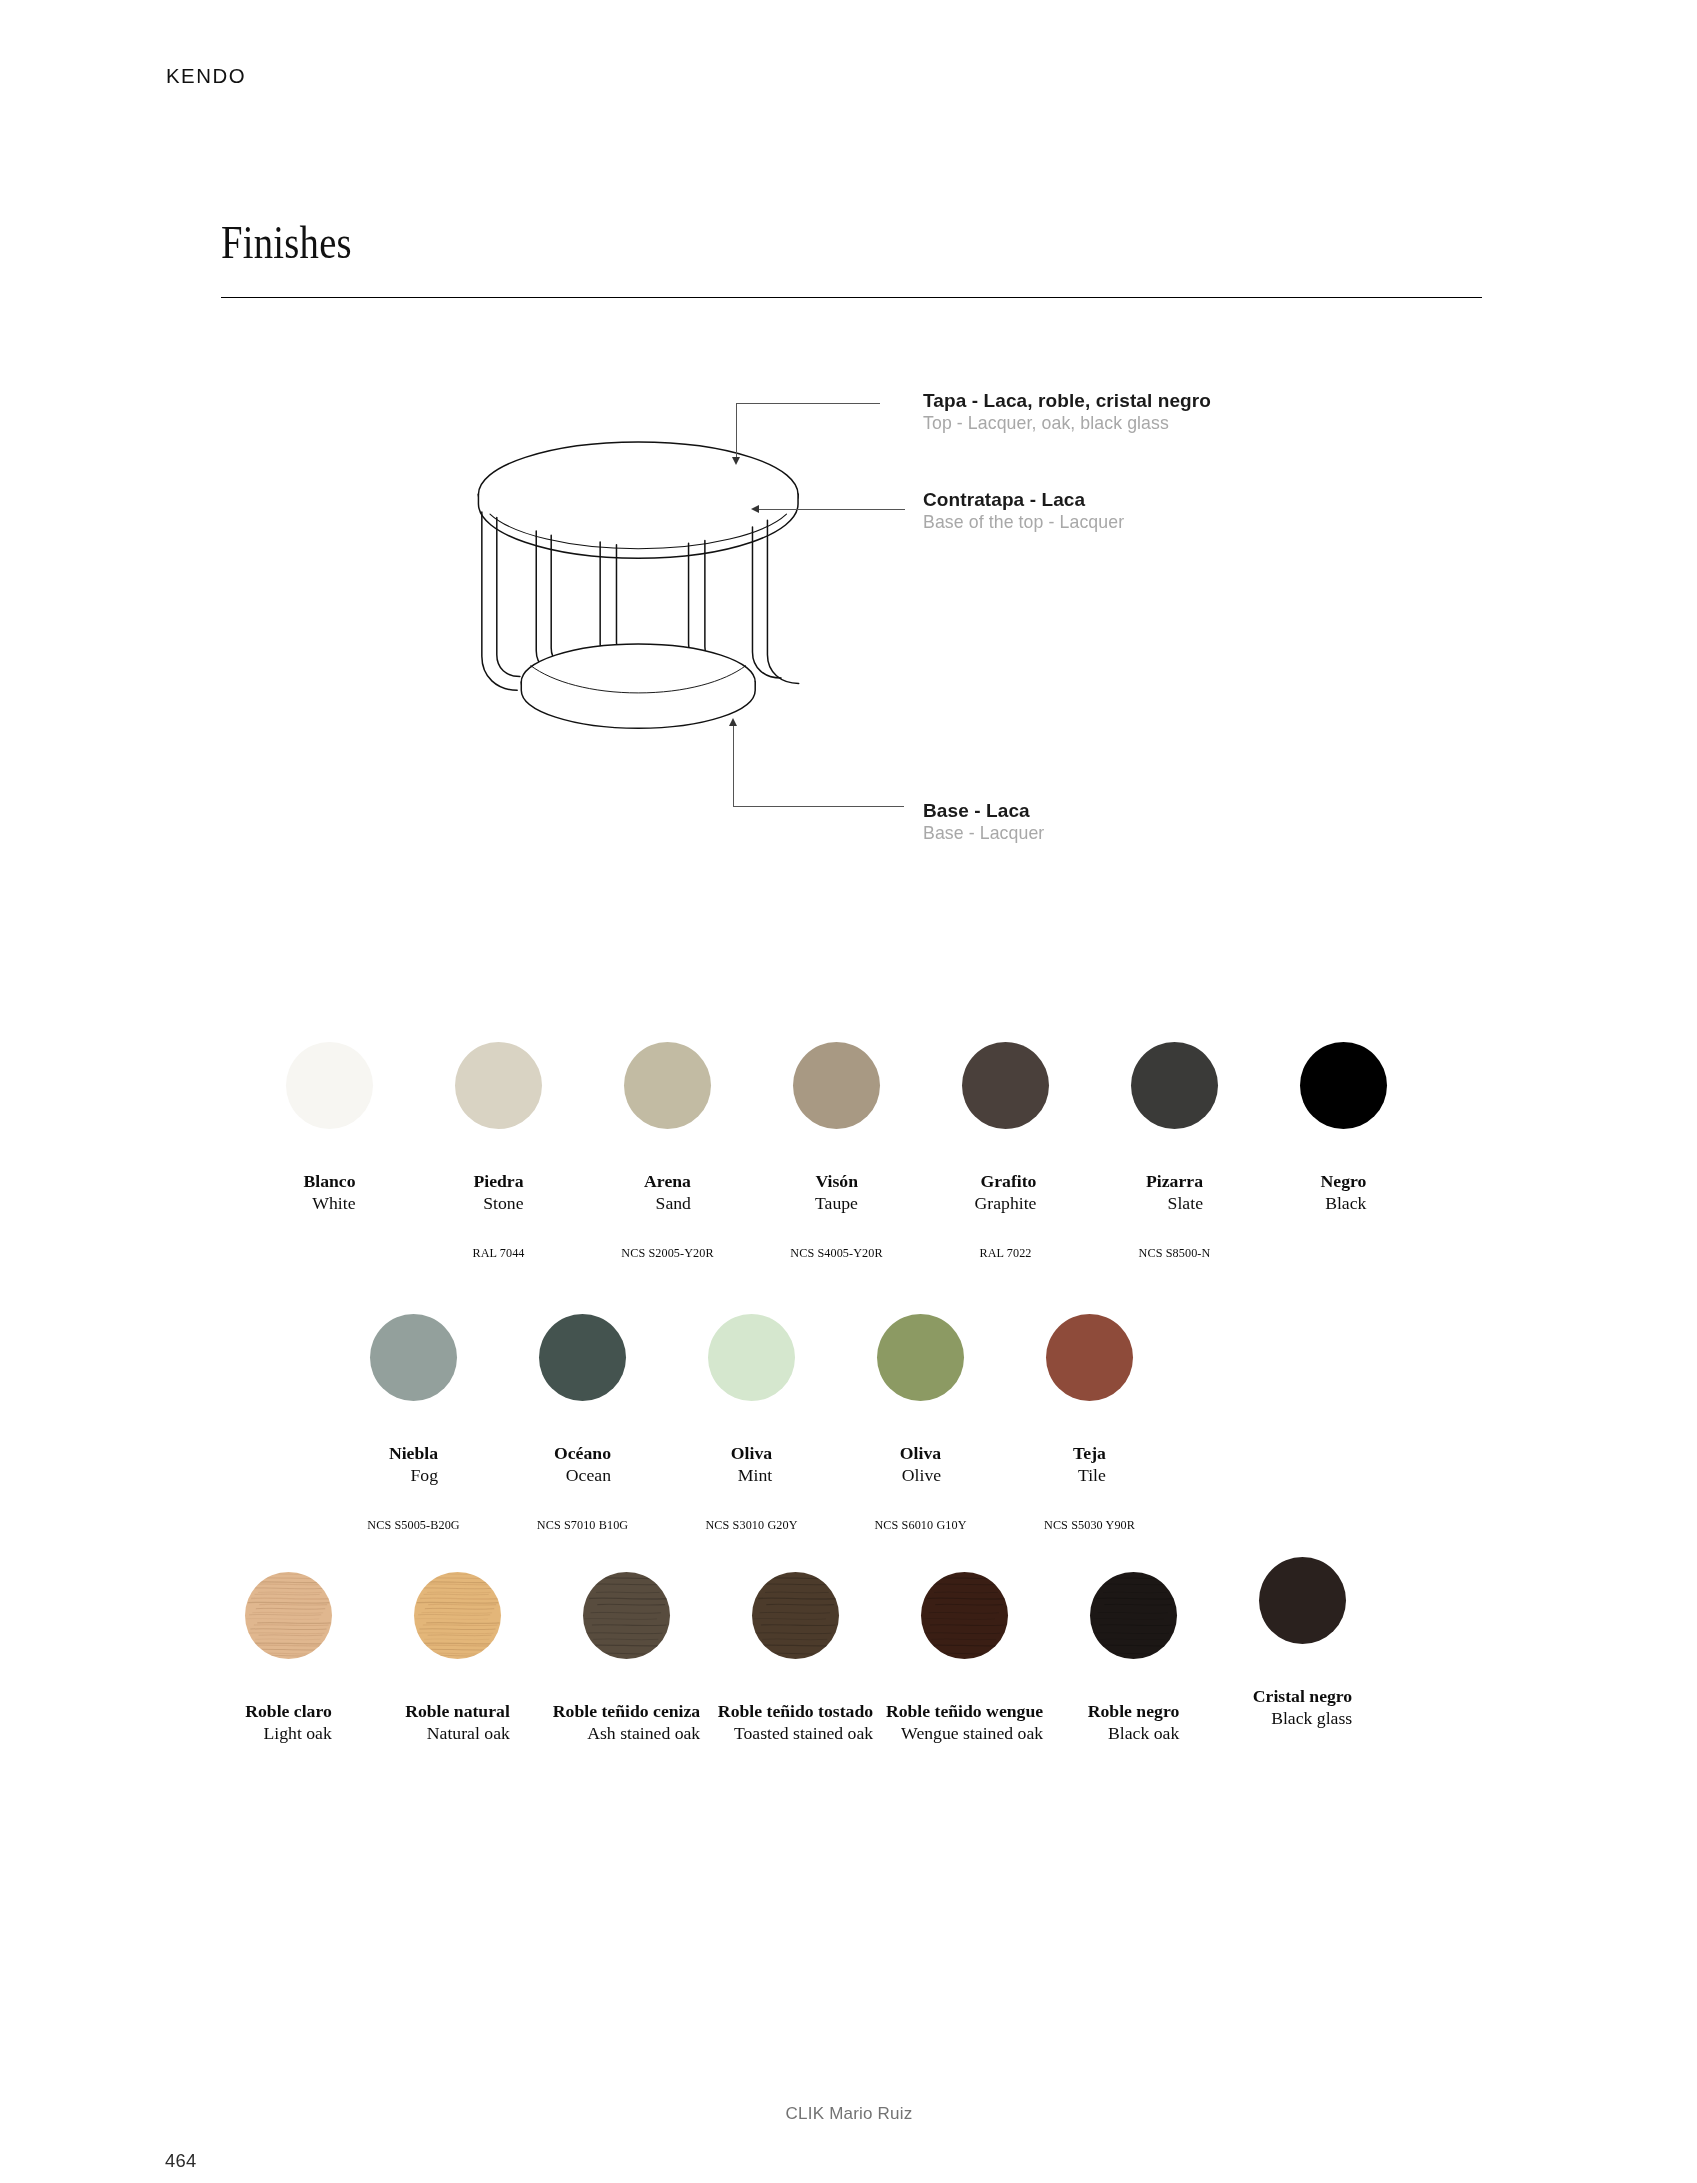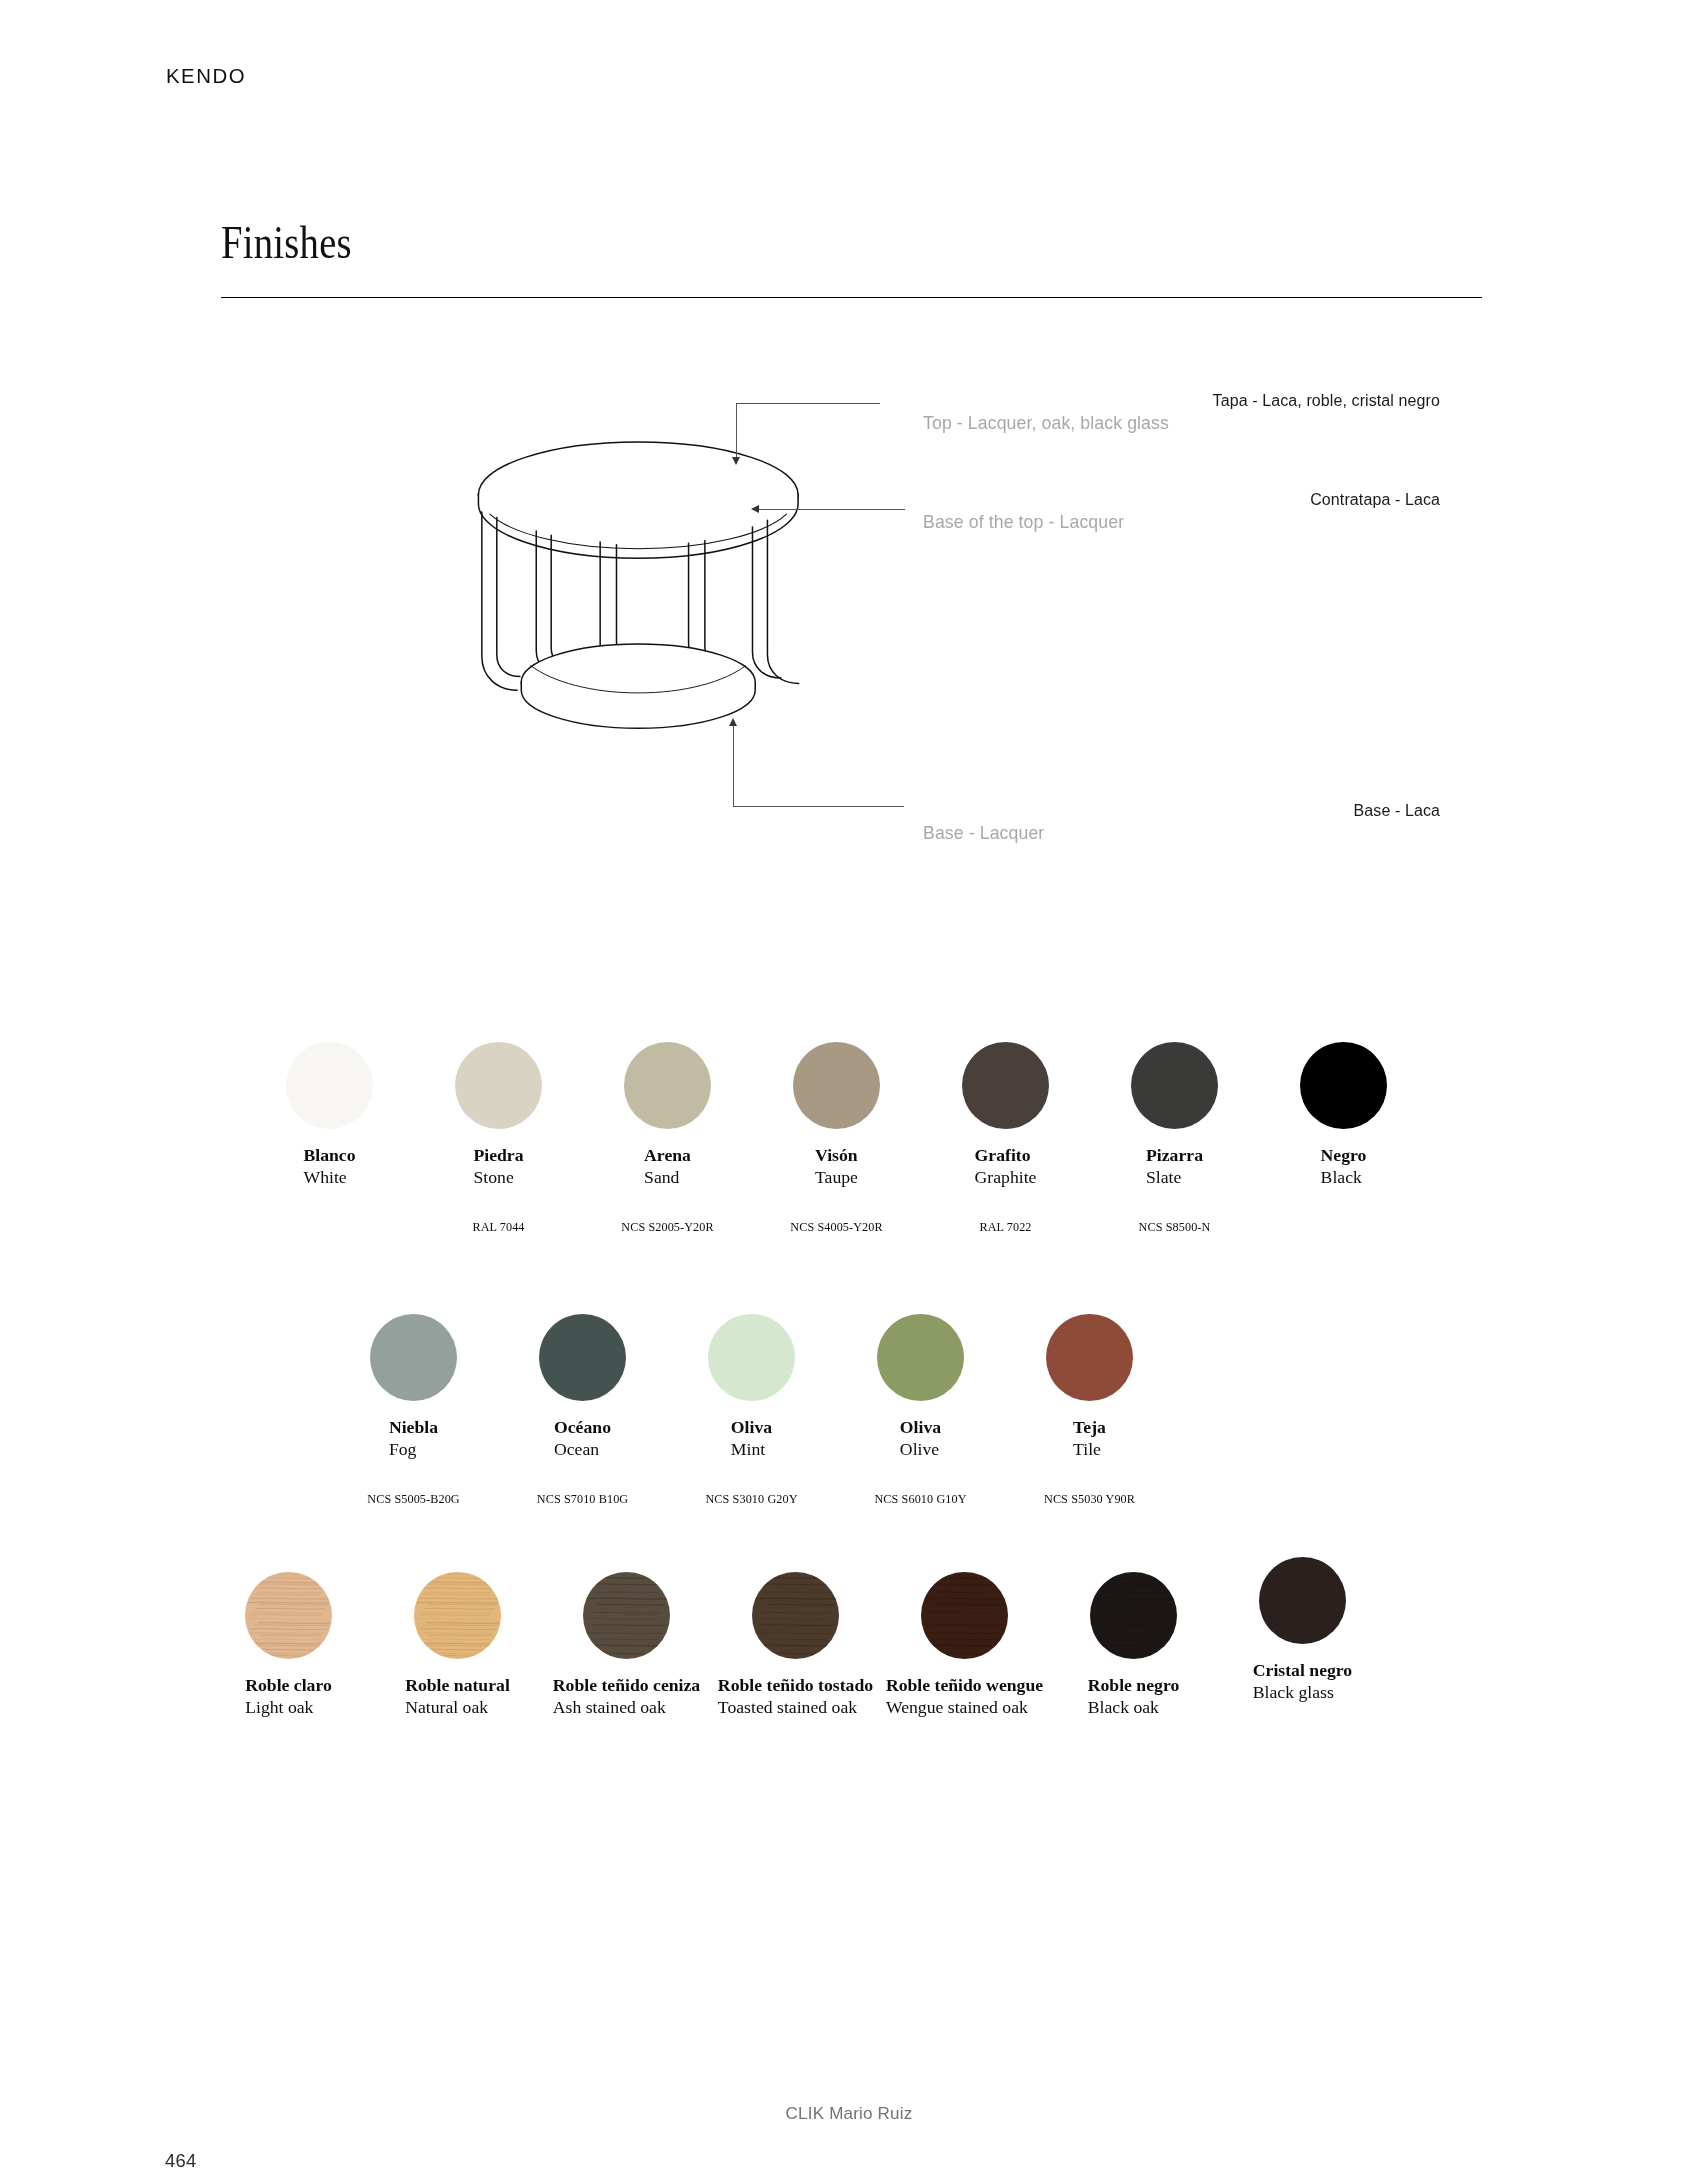--- a/index.html
+++ b/index.html
@@ -63,26 +63,25 @@
   }
   .diagram svg { display: block; }
 
   
   .callout {
     position: absolute;
     width: 517px;
   }
   .callout .es {
     font-family: "Liberation Sans", sans-serif;
-    font-size: 16px;
+    font-size: 19px;
     line-height: 23px;
     color: #1a1a1a;
-    font-weight: 400;
+    font-weight: 700;
     letter-spacing: 0.1px;
-    text-align: right;
   }
   .callout .en {
     font-family: "Liberation Sans", sans-serif;
     font-size: 17.7px;
     line-height: 23px;
     color: #a8a8a8;
     font-weight: 400;
     letter-spacing: 0.1px;
   }
   .callout.multiline .en { margin-top: 12.2px; }
@@ -108,22 +107,22 @@
     align-items: center;
   }
   .swatch-disc {
     width: 87px;
     height: 87px;
     border-radius: 50%;
     overflow: hidden;
     position: relative;
   }
   .swatch-names {
-    margin-top: 15px;
-    text-align: left;
+    margin-top: 41px;
+    text-align: right;
     font-family: "Liberation Serif", serif;
   }
   .swatch-es {
     font-size: 17.7px;
     font-weight: 700;
     color: #0d0d0d;
     line-height: 22px;
     white-space: nowrap;
   }
   .swatch-en {

